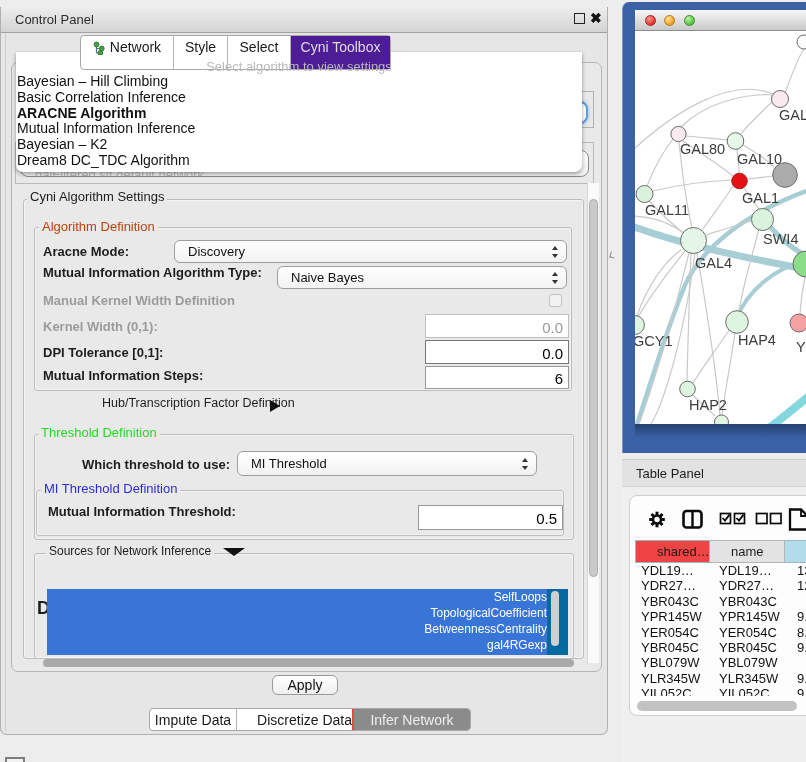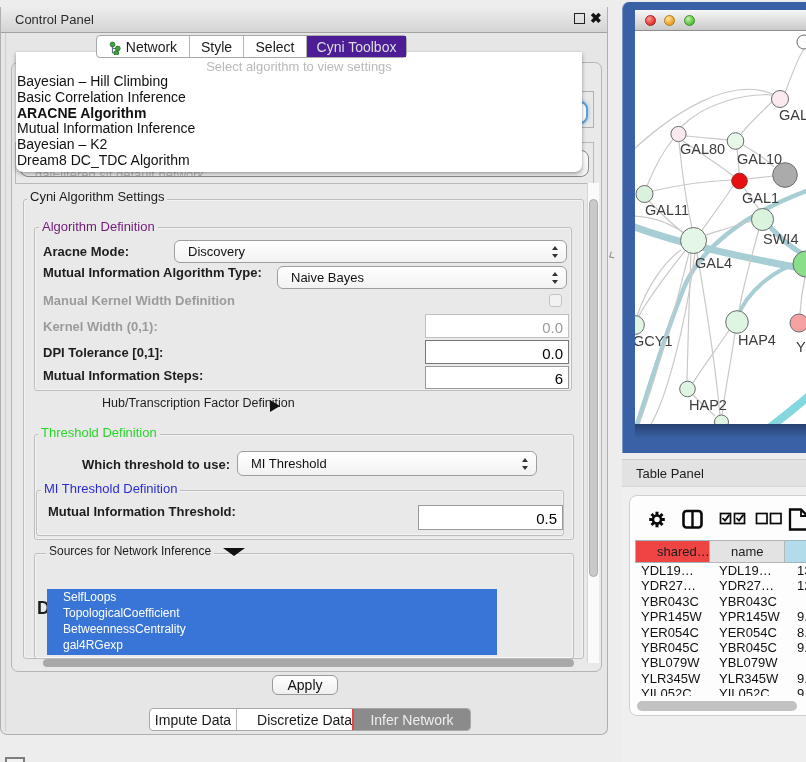--- a/index.html
+++ b/index.html
@@ -41,21 +41,21 @@
       <span style="position:absolute;left:14px;top:16px;font-size:13px;color:#b8b8b8;white-space:nowrap;">galFiltered.sif default network</span>
     </div>
 
   <div class="abs" style="left:586px;top:176px;width:12px;height:480px;background:#fafafa;border-left:1px solid #d5d5d5;"></div>
   <div class="abs" style="left:588px;top:192px;width:9px;height:378px;background:#c9c9c9;border:1px solid #ababab;border-radius:7px;"></div>
 
   <div class="grp" style="left:22px;top:192px;width:561px;height:460px;"></div>
   <div class="gl" style="left:26px;top:183px;color:#1d1d1d;">Cyni Algorithm Settings</div>
 
   <div class="grp" style="left:33px;top:220px;width:538px;height:164px;"></div>
-  <div class="gl" style="left:38px;top:213px;color:#701a75;">Algorithm Definition</div>
+  <div class="gl" style="left:38px;top:213px;color:#c2410c;">Algorithm Definition</div>
 
   <div class="lbl" style="left:42px;top:237px;">Aracne Mode:</div>
   <div class="combo" style="left:173px;top:233px;width:393px;height:23px;">
       <span class="ct">Discovery</span>
       <span class="spin"></span>
     </div>
 
   <div class="lbl" style="left:42px;top:258px;">Mutual Information Algorithm Type:</div>
   <div class="combo" style="left:276px;top:259px;width:290px;height:23px;">
       <span class="ct">Naive Bayes</span>
@@ -91,39 +91,39 @@
 
   <div class="lbl" style="left:47px;top:497px;">Mutual Information Threshold:</div>
   <div class="fld" style="left:417px;top:498px;width:145px;height:25px;border:1px solid #999;color:#000;padding-top:4px;">0.5</div>
 
   <div class="grp" style="left:33px;top:546px;width:540px;height:106px;"></div>
   <div class="gl" style="left:45px;top:538px;color:#1d1d1d;font-size:12px;">Sources for Network Inference</div>
   <div class="abs" style="left:222px;top:541px;width:0;height:0;border-top:8px solid #111;border-left:11px solid transparent;border-right:11px solid transparent;"></div>
 
   <div class="lbl" style="left:36px;top:591px;font-size:18px;">Data Attributes</div>
 
-  <div class="abs" style="left:46px;top:582px;width:450px;height:66px;background:#0369a1;overflow:hidden;">
+  <div class="abs" style="left:46px;top:582px;width:521px;height:66px;background:#0369a1;overflow:hidden;text-align:right;">
     <div class="abs" style="left:0;top:0;width:500px;height:66px;background:#3875d7;color:#fff;font-size:12px;line-height:16px;padding-left:16px;">
       SelfLoops<br>TopologicalCoefficient<br>BetweennessCentrality<br>gal4RGexp
     </div>
     <div class="abs" style="left:504px;top:2px;width:8px;height:55px;background:#cfcfcf;border-radius:4px;"></div>
   </div>
 
   <div class="abs" style="left:42px;top:652px;width:531px;height:8px;background:#a9a9a9;border-radius:4px;"></div>
 
   <div class="abs" style="left:271px;top:668px;width:66px;height:20px;background:linear-gradient(#fff,#efefef);border:1px solid #9a9a9a;border-radius:6px;font-size:14px;color:#111;text-align:center;line-height:18px;">Apply</div>
 
   <div class="abs" style="left:148px;top:701px;height:23px;background:#fff;border:1px solid #a8a8a8;border-radius:4px;display:flex;font-size:14px;color:#1a1a1a;">
     <div style="width:87px;padding-top:3px;border-right:1px solid #b5b5b5;text-align:center;">Impute Data</div>
     <div style="width:117px;padding-top:3px;border-right:2px solid #ef4444;text-align:right;">Discretize Data</div>
     <div style="width:116px;padding-top:3px;background:#8b8b8b;color:#ededed;border-radius:0 3px 3px 0;text-align:center;">Infer Network</div>
   </div>
 </div>
 
-<div class="abs" id="toptabs" style="left:96px;top:35px;height:23px;background:#fff;border:1px solid #a8a8a8;border-radius:4px;display:flex;font-size:14px;color:#1a1a1a;z-index:5;">
+<div class="abs" id="toptabs" style="left:80px;top:35px;height:35px;background:#fff;border:1px solid #a8a8a8;border-radius:4px;display:flex;font-size:14px;color:#1a1a1a;z-index:5;">
   <div style="width:93px;padding-top:3px;border-right:1px solid #b5b5b5;text-align:center;"><svg width="13" height="14" style="vertical-align:-3px;">
         <g stroke="#5d6e8e" stroke-width="1.2" fill="none">
           <path d="M 3.5,4 V 12 M 3.5,7.5 H 7.5 M 3.5,12 H 6"></path>
         </g>
         <g fill="#3fa33f" stroke="#206a20" stroke-width="0.8">
           <circle cx="3.5" cy="3.5" r="2.4"></circle>
           <circle cx="8.8" cy="7.5" r="2.4"></circle>
           <circle cx="7.3" cy="12" r="2.4"></circle>
         </g>
       </svg> Network</div>

